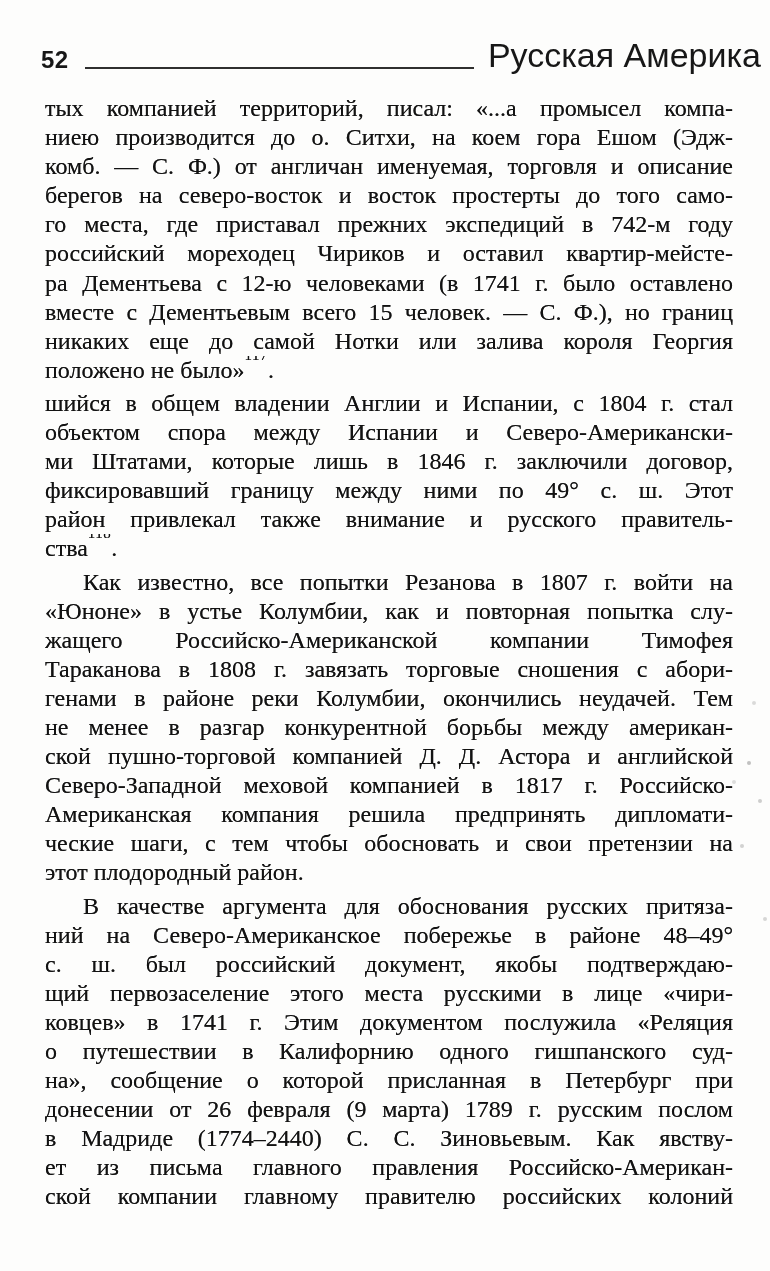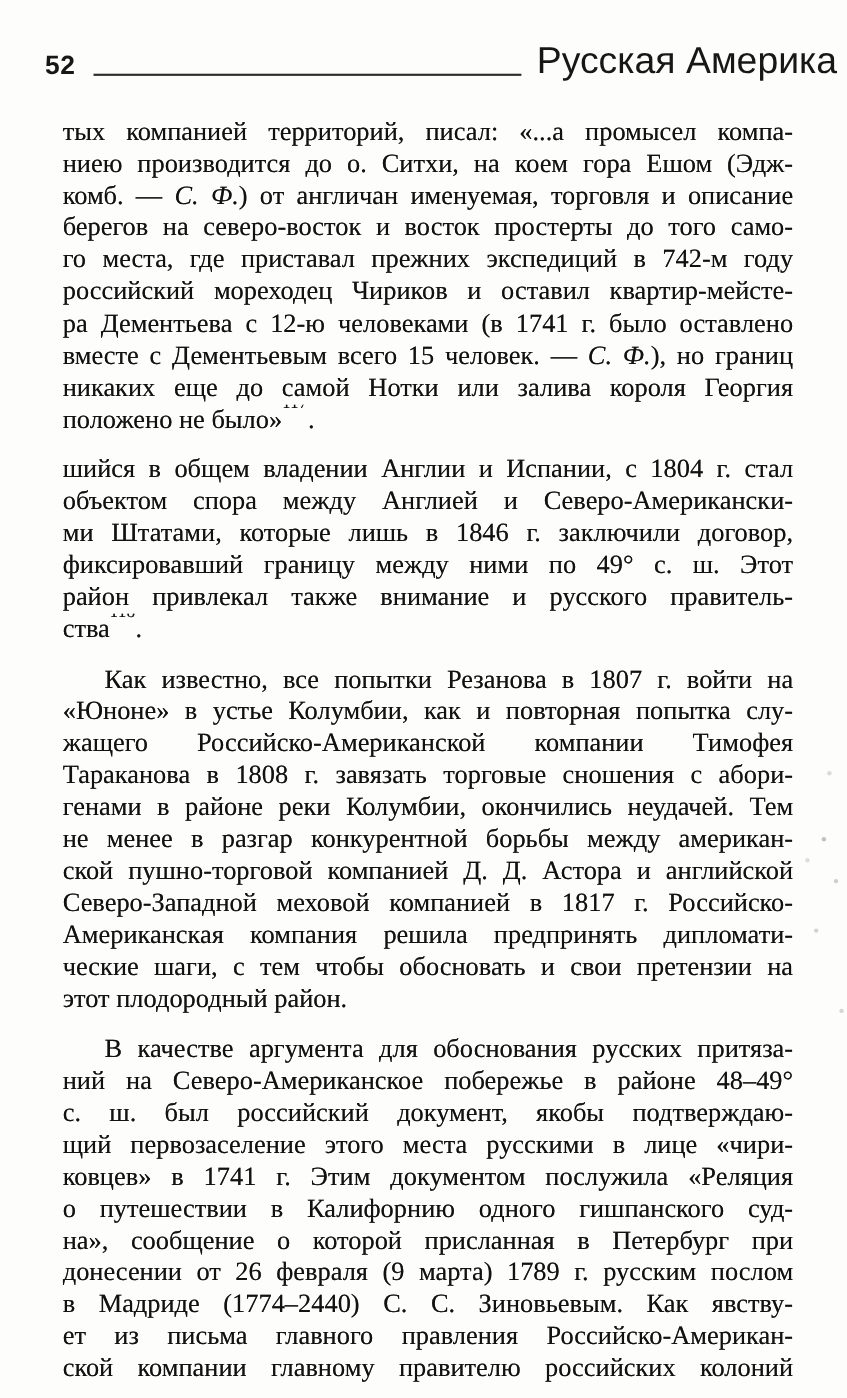--- a/index.html
+++ b/index.html
@@ -49,32 +49,32 @@
   .body-text {
     position: absolute;
     top: 90px;
     left: 41px;
     width: 696px;
     font-family: "Liberation Serif", serif;
     font-size: 24px;
     color: #121212;
     text-shadow: 0 0 0.4px rgba(0,0,0,0.65);
   }
-  .paragraph { margin: 16px; }
+  .paragraph { margin: 4px; }
   .line {
     height: 29.1px;
     line-height: 29.1px;
     overflow: hidden;
     text-align: justify;
     text-align-last: justify;
     white-space: normal;
   }
   .line.indent { text-indent: 38px; }
   .line.end { text-align-last: auto; }
-  .line .it { font-style: italic; }
+  .line .it { }
   .line sup {
     font-size: 15px;
     line-height: 0;
     position: relative;
     top: -9px;
     letter-spacing: 0.5px;
   }
 
   
   .noise {
@@ -110,21 +110,21 @@
         <div class="line"><span>берегов на северо-восток и восток простерты до того само-</span></div>
         <div class="line"><span>го места, где приставал прежних экспедиций в 742-м году</span></div>
         <div class="line"><span>российский мореходец Чириков и оставил квартир-мейсте-</span></div>
         <div class="line"><span>ра Дементьева с 12-ю человеками (в 1741 г. было оставлено</span></div>
         <div class="line"><span>вместе с Дементьевым всего 15 человек. — </span><span class="it">С. Ф.</span><span>), но границ</span></div>
         <div class="line"><span>никаких еще до самой Нотки или залива короля Георгия</span></div>
         <div class="line end"><span>положено не было»</span><sup>117</sup><span>.</span></div>
       </div>
       <div class="paragraph">
         <div class="line"><span>шийся в общем владении Англии и Испании, с 1804 г. стал</span></div>
-        <div class="line"><span>объектом спора между Англией и Северо-Американски-</span></div>
+        <div class="line"><span>объектом спора между Испании и Северо-Американски-</span></div>
         <div class="line"><span>ми Штатами, которые лишь в 1846 г. заключили договор,</span></div>
         <div class="line"><span>фиксировавший границу между ними по 49° с. ш. Этот</span></div>
         <div class="line"><span>район привлекал также внимание и русского правитель-</span></div>
         <div class="line end"><span>ства</span><sup>118</sup><span>.</span></div>
       </div>
       <div class="paragraph">
         <div class="line indent"><span>Как известно, все попытки Резанова в 1807 г. войти на</span></div>
         <div class="line"><span>«Юноне» в устье Колумбии, как и повторная попытка слу-</span></div>
         <div class="line"><span>жащего Российско-Американской компании Тимофея</span></div>
         <div class="line"><span>Тараканова в 1808 г. завязать торговые сношения с абори-</span></div>

